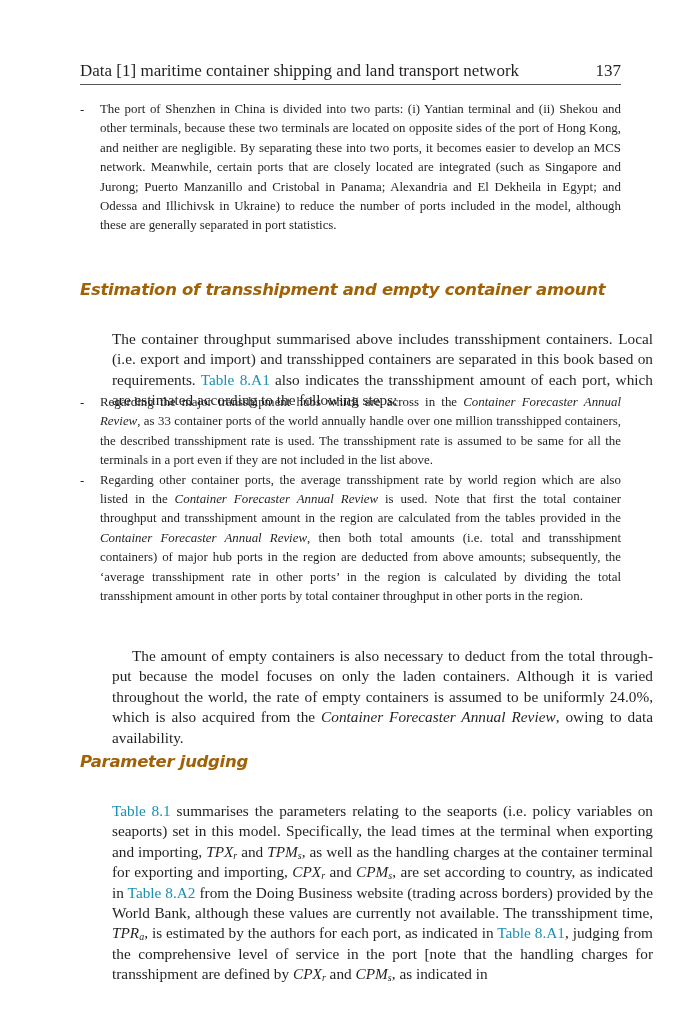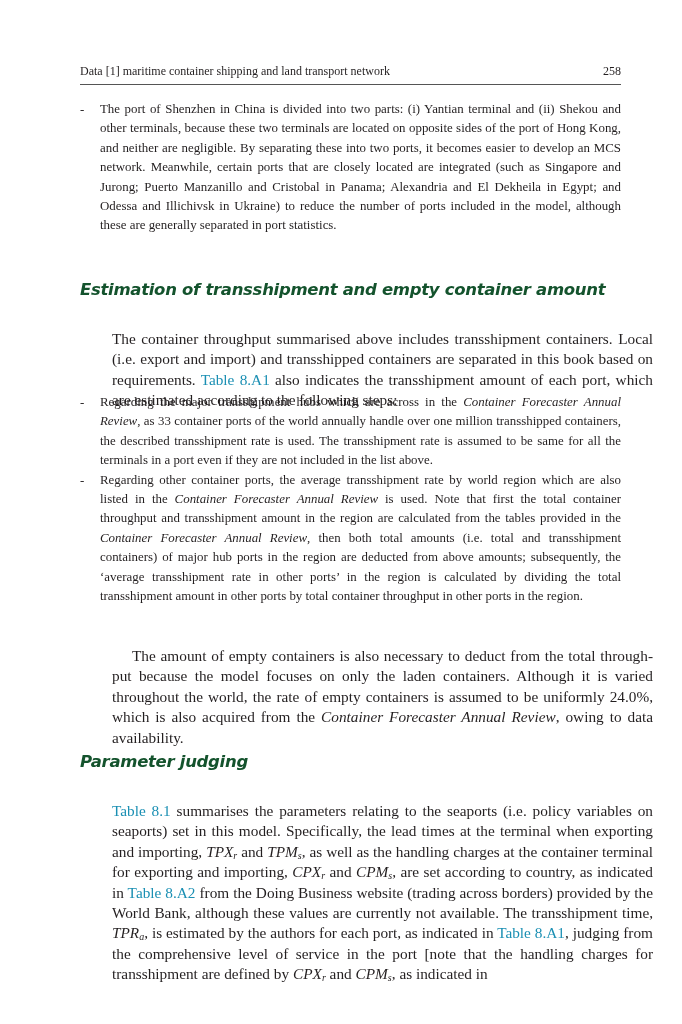--- a/index.html
+++ b/index.html
@@ -1,50 +1,50 @@
 <!DOCTYPE html>
 <html><head>
 <meta charset="utf-8">
 <style>
   html, body { margin: 0; padding: 0; background: #ffffff; }
   body { width: 682px; height: 1024px; position: relative; overflow: hidden; color: #231f20; }
   .page { position: absolute; left: 80px; top: 0; width: 541px; }
   .running-head {
     position: absolute; top: 64px; left: 0; width: 541px;
-    font-family: "Liberation Serif", serif; font-size: 12px; line-height: 14px;
+    font-family: "Liberation Serif", serif; font-size: 17px; line-height: 14px;
     display: flex; justify-content: space-between; align-items: flex-end;
   }
   .head-rule { position: absolute; top: 84px; left: 0; width: 541px; height: 0; border-top: 1px solid #555; }
   .bullet-list { position: absolute; left: 0; width: 541px; margin: 0; padding: 0; list-style: none;
     font-family: "Liberation Serif", serif; font-size: 12.9px; line-height: 19.4px; text-align: justify; }
   .bullet-list li { position: relative; padding-left: 20px; }
   .bullet-list li .dash { position: absolute; left: 0; top: 0; }
   .heading {
     position: absolute; left: 0; width: 541px; margin: 0;
     font-family: "DejaVu Sans", sans-serif; font-weight: bold; font-style: italic;
-    font-size: 16.5px; line-height: 20px; letter-spacing: -0.3px; color: #14532d;
+    font-size: 16.5px; line-height: 20px; letter-spacing: -0.3px; color: #a16207;
   }
   .para {
     position: absolute; left: 14px; width: 541px; margin: 18px;
     font-family: "Liberation Serif", serif; font-size: 15.3px; line-height: 20.4px;
     text-align: justify; hyphens: manual;
   }
   .para.indent { text-indent: 20px; }
   .link { color: #1a8fb3; }
   i { font-style: italic; }
   sub { font-size: 10px; vertical-align: -2px; line-height: 0; font-style: italic; }
 </style>
 </head>
 <body>
 
 <div class="page">
 
   <div class="running-head">
     <span>Data [1] maritime container shipping and land transport network</span>
-    <span>258</span>
+    <span>137</span>
   </div>
   <div class="head-rule"></div>
 
   <ul class="bullet-list" style="top:100px;">
     <li>
       <span class="dash">-</span>
       <span>The port of Shenzhen in China is divided into two parts: (i) Yantian terminal and (ii) Shekou and other terminals, because these two terminals are located on opposite sides of the port of Hong Kong, and neither are negligible. By separating these into two ports, it becomes easier to develop an MCS network. Meanwhile, certain ports that are closely located are integrated (such as Singapore and Jurong; Puerto Manzanillo and Cristobal in Panama; Alexandria and El Dekheila in Egypt; and Odessa and Illichivsk in Ukraine) to reduce the number of ports included in the model, although these are generally separated in port statistics.</span>
     </li>
   </ul>
 

